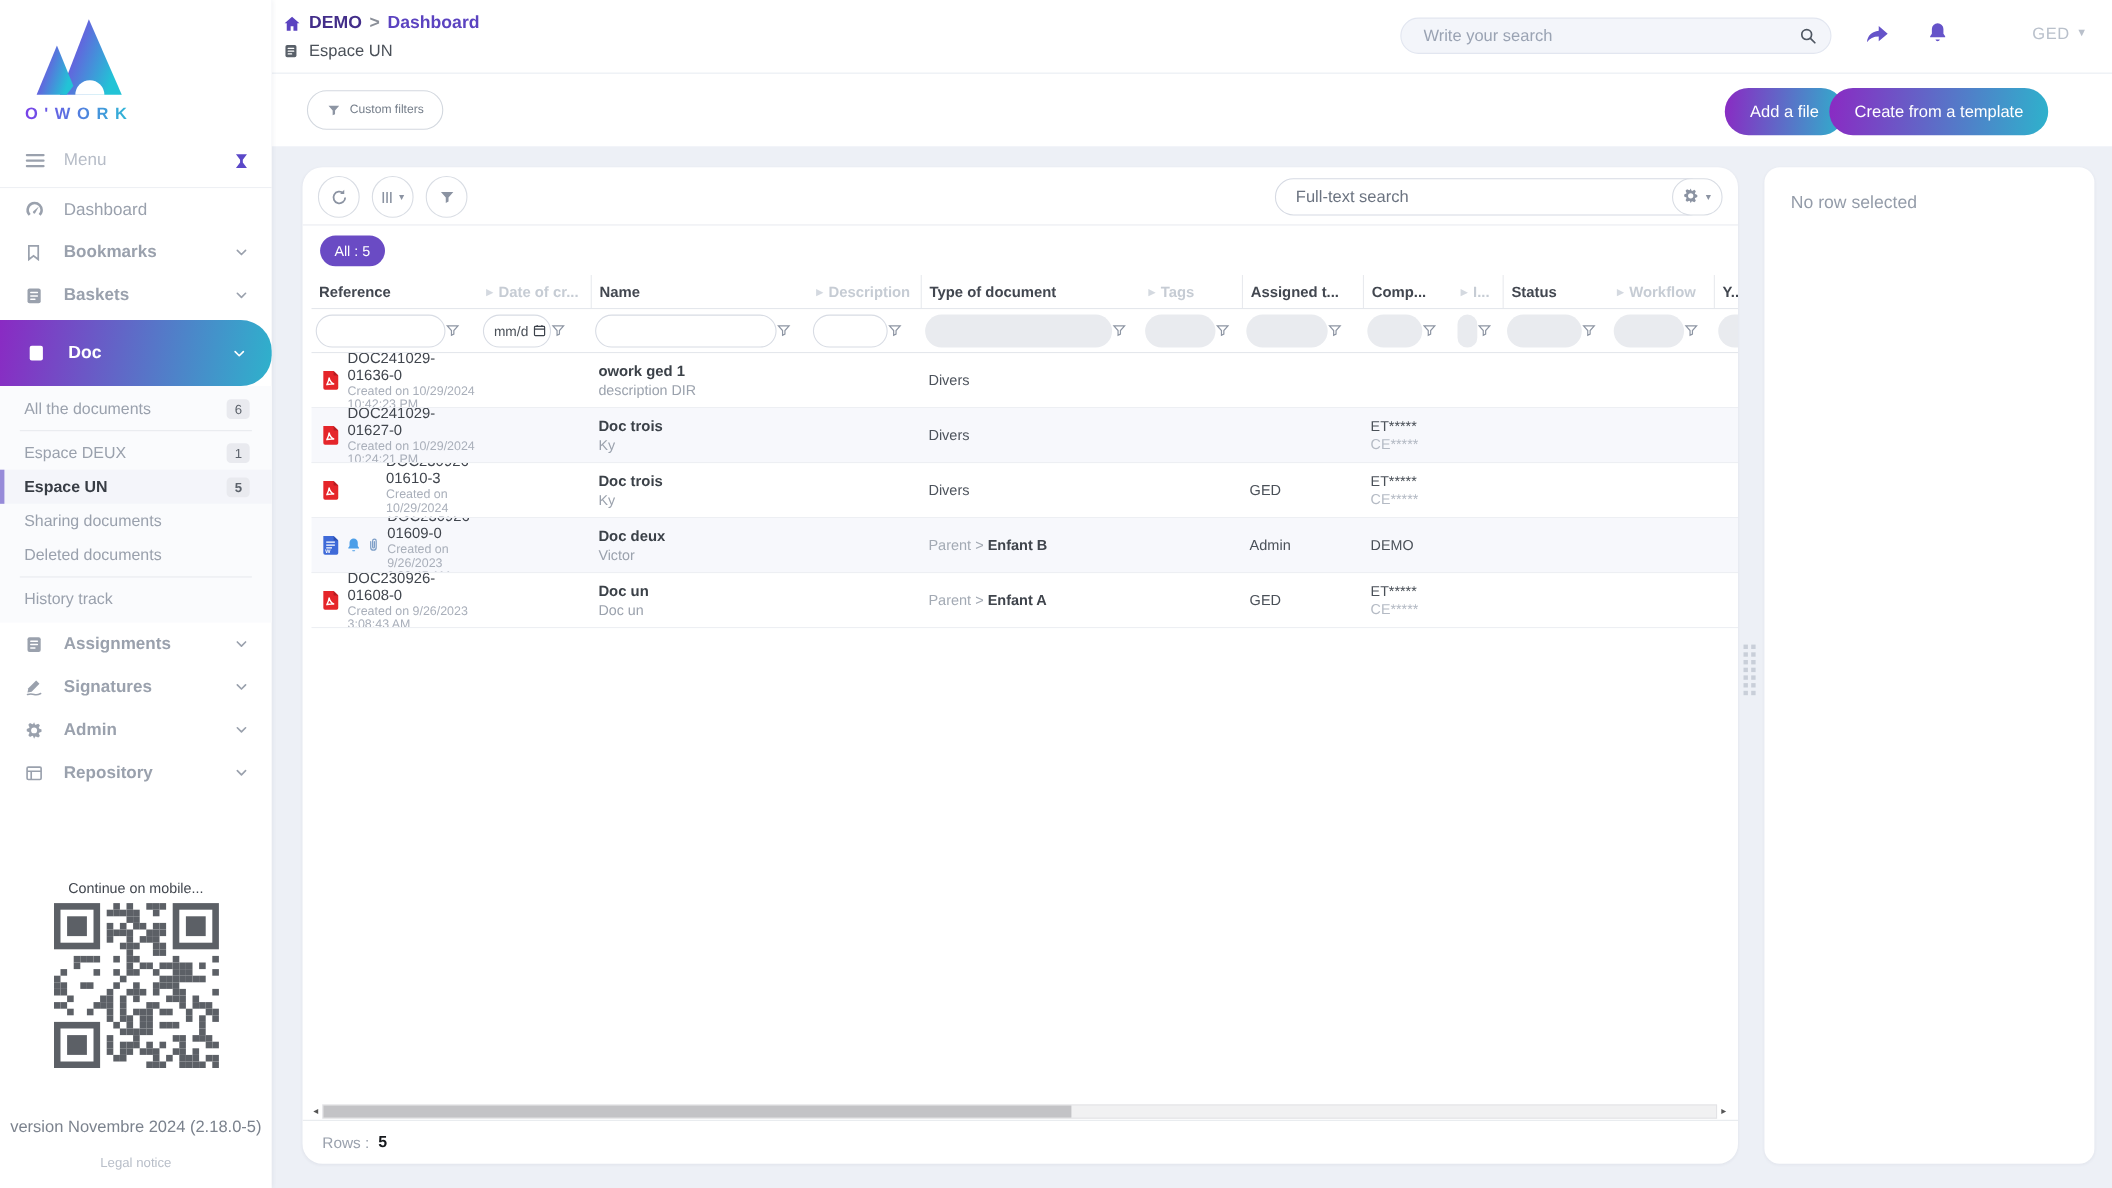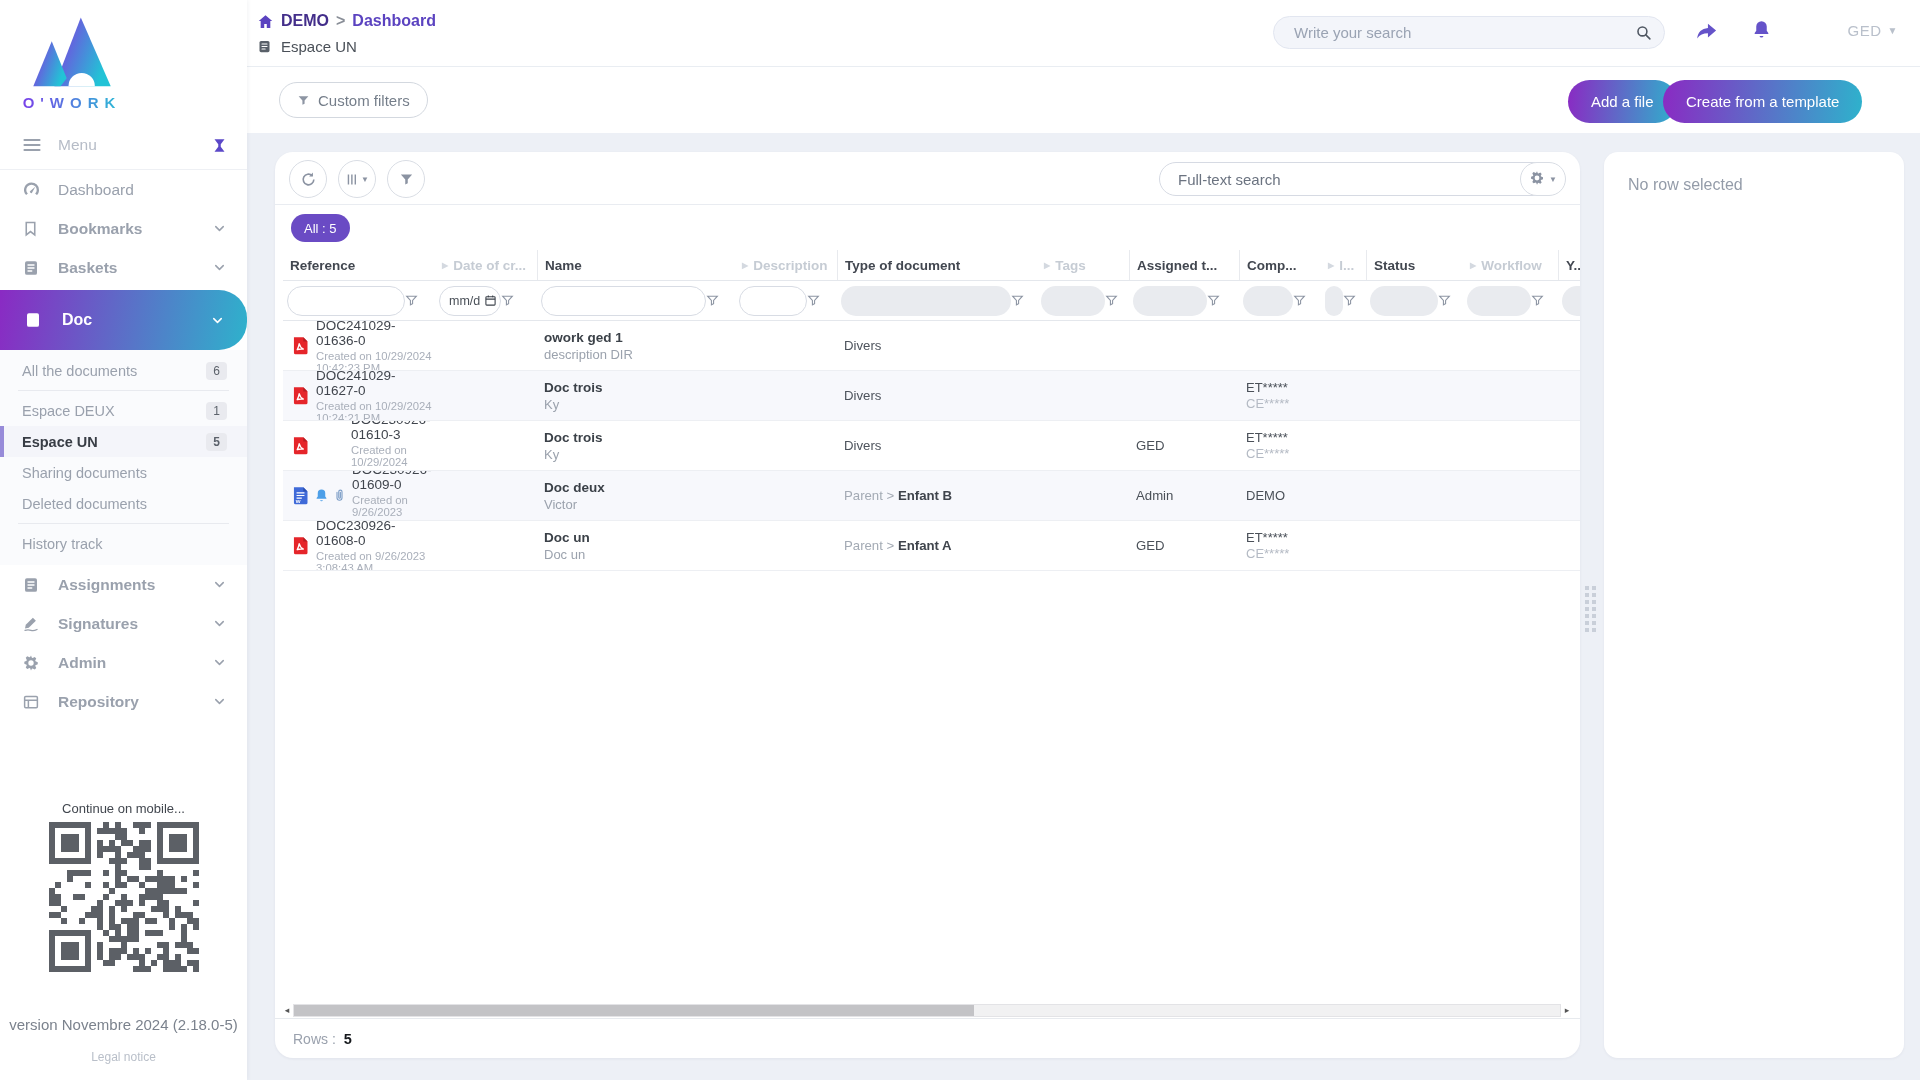--- a/index.html
+++ b/index.html
@@ -29,21 +29,21 @@
   }
   .top-search input::placeholder{ color:#9aa3b3; }
   .top-search .mag{ position:absolute; right:13px; top:8px; color:#4e5661; cursor:pointer; }
   .ic-share{ position:absolute; left:1448px; top:21px; color:#6553c9; cursor:pointer; }
   .ic-bell{ position:absolute; left:1504px; top:19px; color:#6553c9; cursor:pointer; }
   .ged-menu{ position:absolute; right:22px; top:22px; font-size:15px; color:#b9c0cb; letter-spacing:.5px; cursor:pointer; display:flex; align-items:center; gap:6px; }
   .caret{ font-size:10px; }
   .actions-row{ position:relative; height:66px; }
   .btn-outline{
     position:absolute; left:32px; top:15px; height:36px; border:1px solid #d3d8df; border-radius:18px;
-    background:#fff; display:flex; align-items:center; gap:8px; padding:0 17px; font-size:15px; color:#757e8a; cursor:pointer;
+    background:#fff; display:flex; align-items:center; gap:8px; padding:0 17px; font-size:11px; color:#757e8a; cursor:pointer;
   }
   .btn-grad{
     position:absolute; top:13px; height:43px; border:none; border-radius:22px; color:#fff; font-size:15px;
     background:linear-gradient(95deg, var(--grad-a), var(--grad-b)); padding:0 23px; cursor:pointer; font-family:inherit;
   }
   .btn-add{ left:1321px; }
   .btn-create{ left:1416px; }
   
   .sidebar{ position:absolute; left:0; top:0; width:247px; height:1080px; background:#fff;
     box-shadow:1px 0 4px rgba(40,50,80,.06); display:flex; flex-direction:column; z-index:5; }

